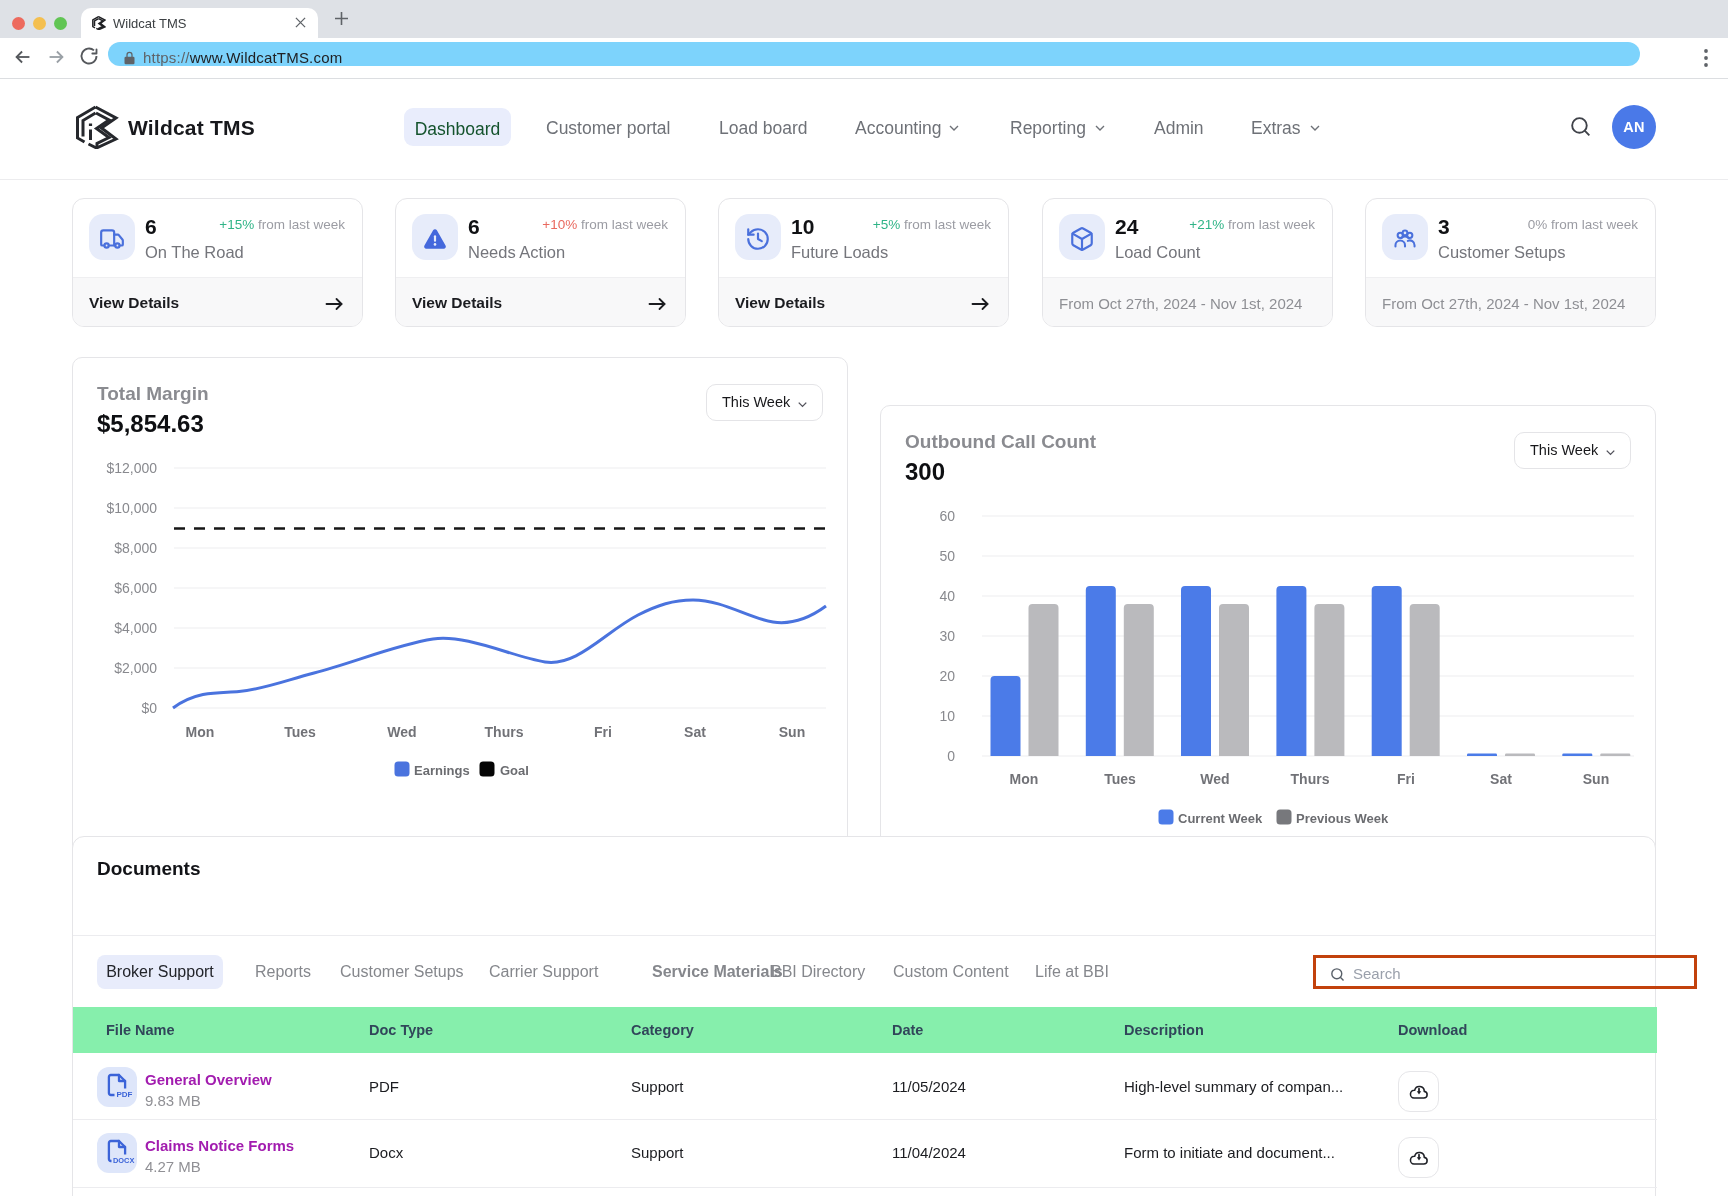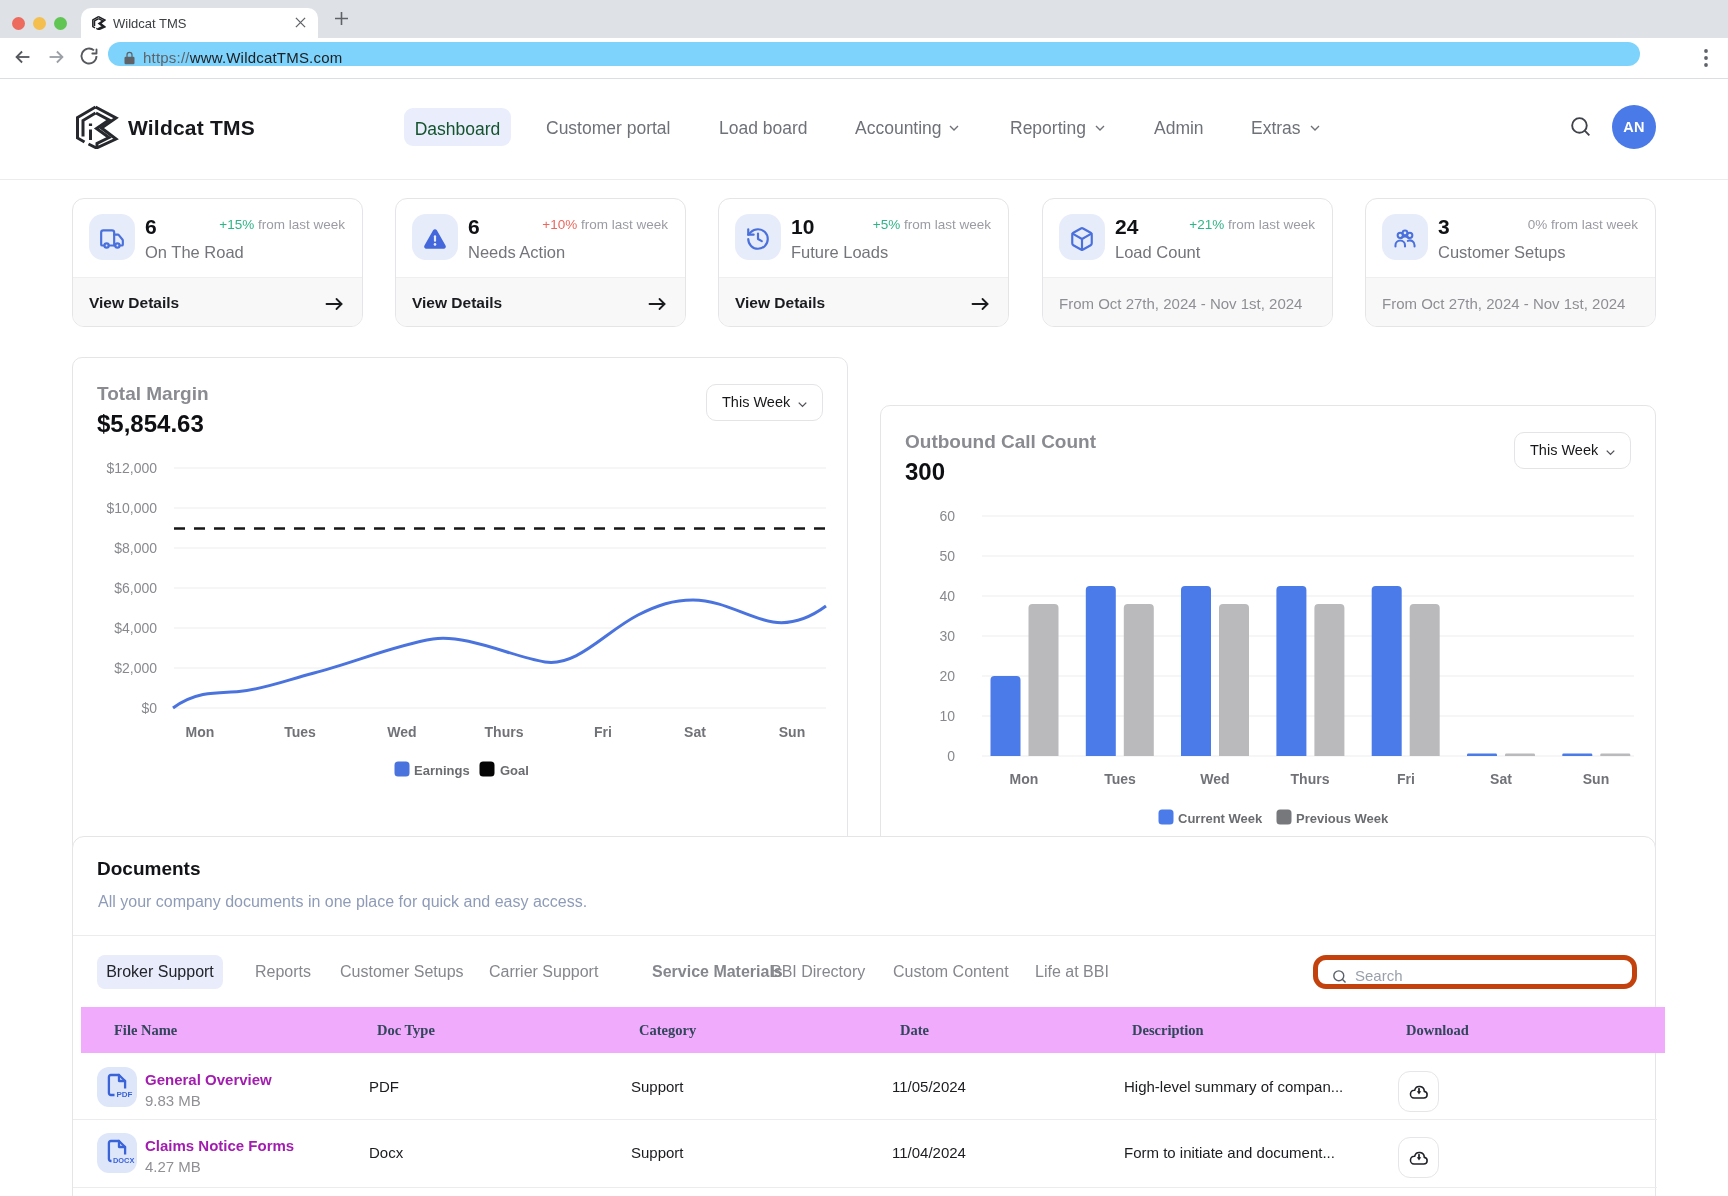--- a/index.html
+++ b/index.html
@@ -41,23 +41,23 @@
 .drop { position:absolute; right:24px; top:26px; width:117px; height:37px; border:1px solid #e4e4e7; border-radius:10px; font-size:14.5px; color:#18181b; }
 .drop span { position:absolute; left:15px; top:9px; }
 .drop svg { position:absolute; right:12px; top:12px; }
 
 .docs { position:absolute; left:72px; top:836px; width:1584px; height:400px; background:#fff; border:1px solid #e5e5e8; border-radius:12px; }
 .dtitle { position:absolute; left:24px; top:21px; font-size:19px; font-weight:bold; color:#121317; }
 .dsub { position:absolute; left:25px; top:56px; font-size:16px; color:#8f9cb8; }
 .ddiv { position:absolute; left:0; top:98px; width:100%; height:1px; background:#ececef; }
 .tabbtn { position:absolute; top:118px; height:34px; font-size:16px; color:#85878c; white-space:nowrap; }
 .tabactive { position:absolute; left:24px; top:118px; width:126px; height:34px; background:#e8ecfb; border-radius:8px; color:#22242a; font-size:16px; font-weight:500; text-align:center; line-height:34px; }
-.search { position:absolute; left:1240px; top:118px; width:324px; height:34px; border:5px solid #c2410c; border-radius:13px; }
+.search { position:absolute; left:1240px; top:118px; width:384px; height:34px; border:3px solid #c2410c; border-radius:0; }
 .search .ph { position:absolute; left:37px; top:7px; font-size:15px; color:#9aa0ab; }
-.thead { position:absolute; left:8px; top:170px; width:1584px; height:46px; background:#f0abfc;font-family:Liberation Serif, serif; }
+.thead { position:absolute; left:0; top:170px; width:1584px; height:46px; background:#86efac; }
 .th { position:absolute; top:15px; font-size:14.5px; font-weight:600; color:#31465a; }
 .rowline { position:absolute; left:0; width:1584px; height:1px; background:#ececef; }
 .fic { position:absolute; left:24px; width:40px; height:40px; background:#dee6fa; border-radius:12px; }
 .fname { position:absolute; left:72px; font-size:15px; font-weight:600; color:#a21caf; }
 .fsize { position:absolute; left:72px; font-size:15px; color:#909095; }
 .cell { position:absolute; font-size:15px; color:#1b1c20; }
 .dlbtn { position:absolute; left:1325px; width:41px; height:41px; border:1px solid #e6e6e9; border-radius:12px; }
 </style>
 </head>
 <body>
@@ -334,21 +334,20 @@
     <path d="M586 350 L586 348.8 Q586 347.6 587.2 347.6 L614.8 347.6 Q616 347.6 616 348.8 L616 350 Z" fill="#4b7be8"></path>
     <path d="M624 350 L624 348.8 Q624 347.6 625.2 347.6 L652.8 347.6 Q654 347.6 654 348.8 L654 350 Z" fill="#bababd"></path>
     <path d="M681.3 350 L681.3 348.8 Q681.3 347.6 682.5 347.6 L710.1 347.6 Q711.3 347.6 711.3 348.8 L711.3 350 Z" fill="#4b7be8"></path>
     <path d="M719.3 350 L719.3 348.8 Q719.3 347.6 720.5 347.6 L748.1 347.6 Q749.3 347.6 749.3 348.8 L749.3 350 Z" fill="#bababd"></path>
 
   </svg>
 </div>
 
 <div class="docs">
   <div class="dtitle">Documents</div>
-  <div class="dsub">All your company documents in one place for quick and easy access.</div>
   <div class="ddiv"></div>
   <div class="tabactive">Broker Support</div>
   <div class="tabbtn" style="left:182px;line-height:34px;">Reports</div>
   <div class="tabbtn" style="left:267px;line-height:34px;">Customer Setups</div>
   <div class="tabbtn" style="left:416px;line-height:34px;">Carrier Support</div>
   <div class="tabbtn" style="left:579px;line-height:34px;font-weight:bold;">Service Materials</div>
   <div class="tabbtn" style="left:698px;line-height:34px;">BBI Directory</div>
   <div class="tabbtn" style="left:820px;line-height:34px;">Custom Content</div>
   <div class="tabbtn" style="left:962px;line-height:34px;">Life at BBI</div>
   <div class="search">

